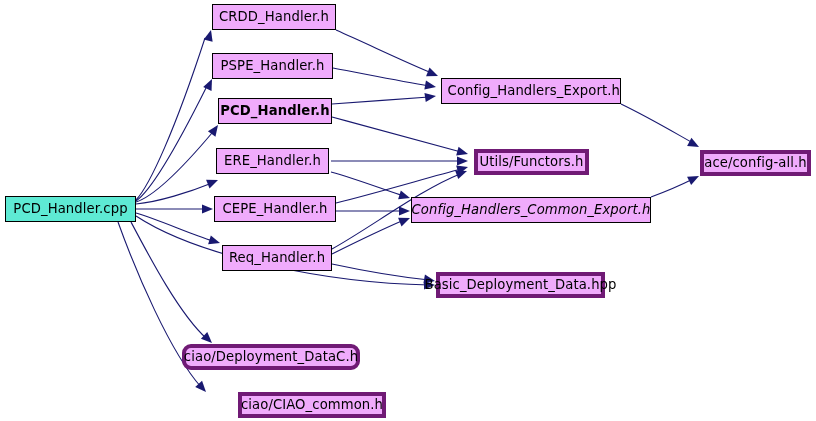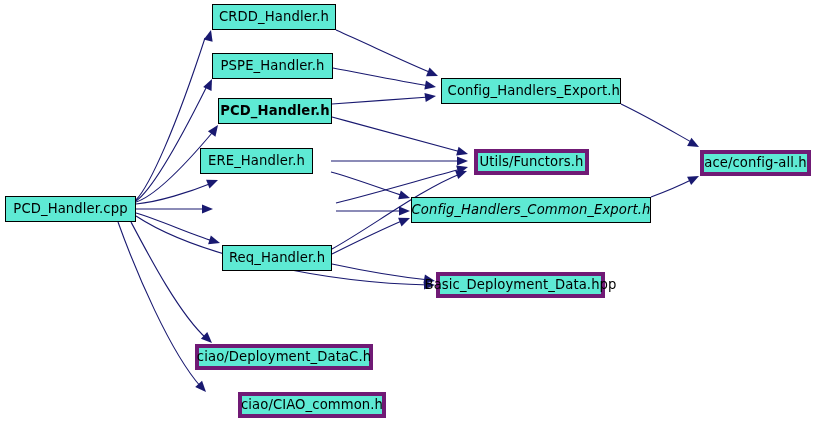--- a/index.html
+++ b/index.html
@@ -27,21 +27,21 @@
   .graph-node {
     position: absolute;
     box-sizing: border-box;
     display: flex;
     align-items: center;
     justify-content: center;
     white-space: nowrap;
     font-size: 13.2px;
     color: #000000;
     letter-spacing: 0.1px;
-    background: #5eead4;
+    background: #f0abfc;
     border: 1px solid #000000;
     z-index: 5;
   }
   .graph-node.style-plain {
     border: 4px solid #701a75;
   }
   .graph-node.style-root {
     background: #5eead4;
     border: 1px solid #000000;
   }
@@ -106,40 +106,43 @@
     </div>
     <div class="graph-node style-solid" style="left: 212px; top: 4px; width: 124px; height: 26px;">
       <span class="node-label">CRDD_Handler.h</span>
     </div>
     <div class="graph-node style-solid" style="left: 212px; top: 53px; width: 121px; height: 26px;">
       <span class="node-label">PSPE_Handler.h</span>
     </div>
     <div class="graph-node style-solid" style="left: 218px; top: 98px; width: 114px; height: 26px; font-weight: bold;">
       <span class="node-label">PCD_Handler.h</span>
     </div>
-    <div class="graph-node style-solid" style="left: 200px; top: 148px; width: 113px; height: 26px;">
+    <div class="graph-node style-solid" style="left: 216px; top: 148px; width: 113px; height: 26px;">
       <span class="node-label">ERE_Handler.h</span>
+    </div>
+    <div class="graph-node style-solid" style="left: 214px; top: 196px; width: 122px; height: 26px;">
+      <span class="node-label">CEPE_Handler.h</span>
     </div>
     <div class="graph-node style-solid" style="left: 222px; top: 245px; width: 110px; height: 26px; justify-content: center;">
       <span class="node-label">Req_Handler.h</span>
     </div>
     <div class="graph-node style-solid" style="left: 441px; top: 78px; width: 180px; height: 26px; justify-content: flex-end;">
       <span class="node-label">Config_Handlers_Export.h</span>
     </div>
     <div class="graph-node style-plain" style="left: 474px; top: 149px; width: 115px; height: 26px;">
       <span class="node-label">Utils/Functors.h</span>
     </div>
     <div class="graph-node style-solid" style="left: 411px; top: 197px; width: 240px; height: 26px; font-style: italic;">
       <span class="node-label">Config_Handlers_Common_Export.h</span>
     </div>
     <div class="graph-node style-plain" style="left: 436px; top: 272px; width: 169px; height: 26px;">
       <span class="node-label">Basic_Deployment_Data.hpp</span>
     </div>
     <div class="graph-node style-plain" style="left: 700px; top: 150px; width: 111px; height: 26px;">
       <span class="node-label">ace/config-all.h</span>
     </div>
-    <div class="graph-node style-plain" style="left: 195px; top: 344px; width: 178px; height: 26px;">
+    <div class="graph-node style-plain" style="left: 182px; top: 344px; width: 178px; height: 26px; border-radius: 9px;">
       <span class="node-label">ciao/Deployment_DataC.h</span>
     </div>
     <div class="graph-node style-plain" style="left: 197px; top: 392px; width: 148px; height: 26px; margin-left: 41px;">
       <span class="node-label">ciao/CIAO_common.h</span>
     </div>
   </div>
 
 </body></html>

